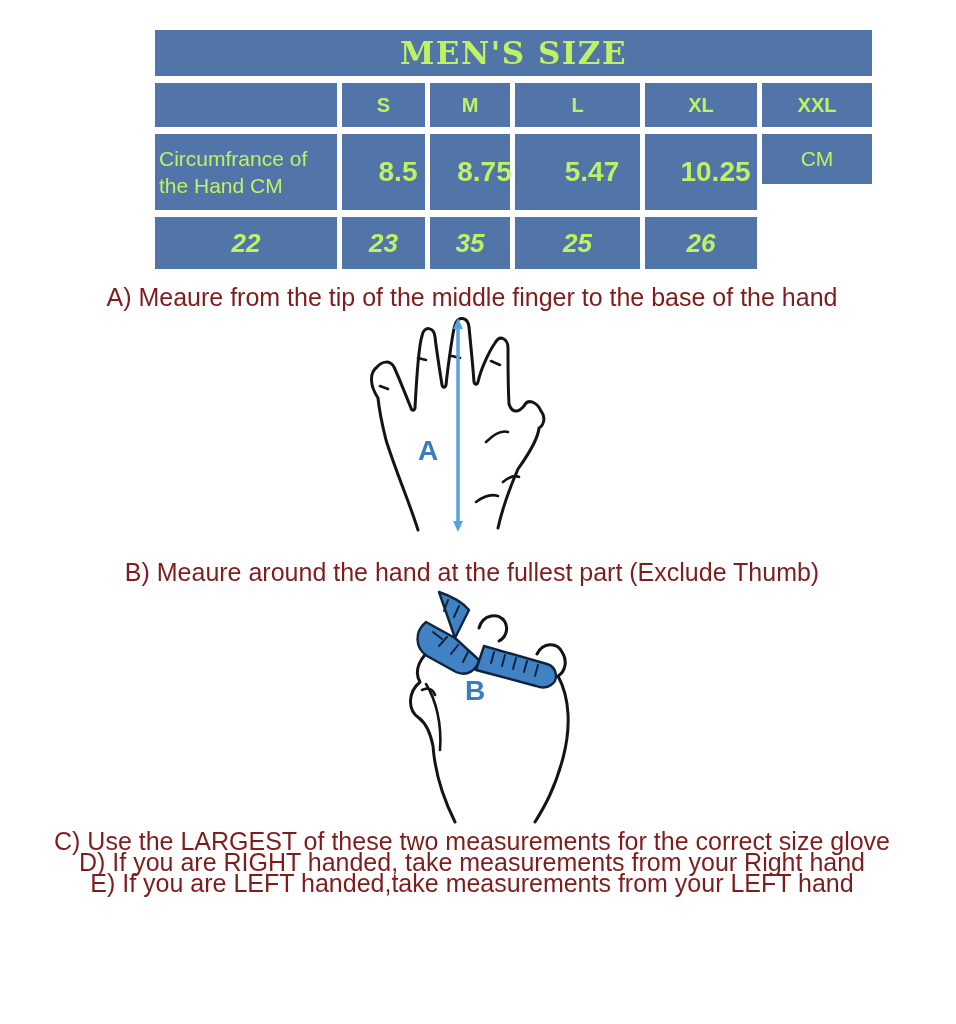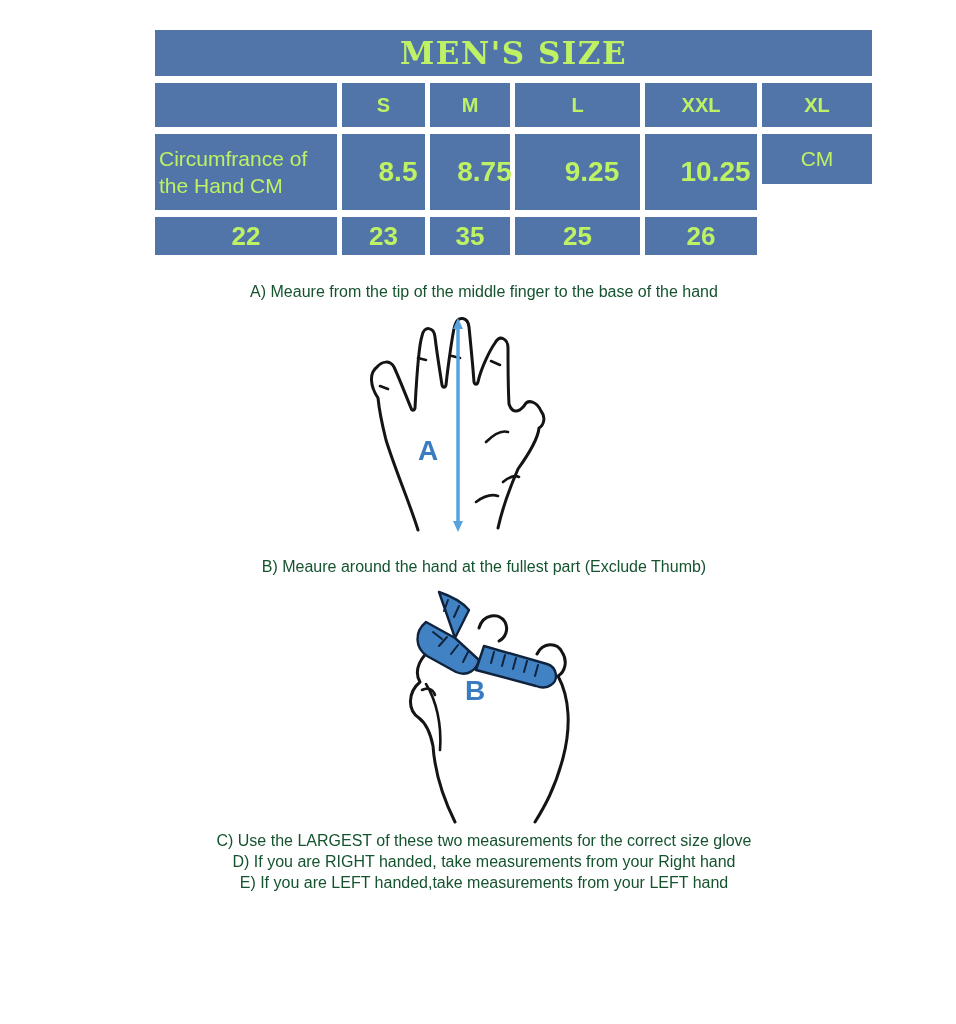--- a/index.html
+++ b/index.html
@@ -17,32 +17,32 @@
     background:#5174a9; color:#bef264;
     display:flex; align-items:center; justify-content:center;
   }
   .title-cell {
     grid-column:1 / -1; height:46px;
     font-family:"DejaVu Serif", serif; font-weight:bold;
     font-size:31px; letter-spacing:1.5px;
   }
   .size-cell   { height:44px; font-size:20px; font-weight:bold; }
   .r1-cell     { height:76px; font-size:28px; font-weight:bold;padding-left:29px; }
-  .r2-cell     { height:38px; font-size:26px; font-weight:bold; }
+  .r2-cell     { height:52px; font-size:26px; font-weight:bold;font-style:italic; }
   .label-cell-1 {
     height:76px; font-size:21px; font-weight:normal;
     justify-content:flex-start; padding-left:4px; box-sizing:border-box;
     line-height:1.3;
   }
   .label-cell-2 { height:50px; font-size:21px; font-weight:normal; }
 
   
   .instr {
-    position:absolute; left:12px; width:944px; text-align:center;
-    color:#14532d; font-size:16px;
+    position:absolute; left:0; width:944px; text-align:center;
+    color:#7f1d1d; font-size:25px;
   }
   .instr-a { top:283px; }
   .instr-b { top:558px; }
   .instr-block { top:831px; line-height:20.8px; }
 
   
   .hand-svg { position:absolute; left:356px; top:312px; }
   .fist-svg { position:absolute; left:393px; top:584px; }
   .outline { fill:#ffffff; stroke:#141414; stroke-width:3; stroke-linecap:round; stroke-linejoin:round; }
   .detail  { fill:none; stroke:#141414; stroke-width:2.6; stroke-linecap:round; }
@@ -57,27 +57,27 @@
 
 <div class="canvas">
 
   <div class="size-table">
     <div class="cell title-cell">MEN'S SIZE</div>
 
     <div class="cell size-cell"></div>
     <div class="cell size-cell">S</div>
     <div class="cell size-cell">M</div>
     <div class="cell size-cell">L</div>
+    <div class="cell size-cell">XL</div>
     <div class="cell size-cell">XXL</div>
-    <div class="cell size-cell">XL</div>
 
     <div class="cell label-cell-1">Circumfrance of the Hand CM</div>
     <div class="cell r1-cell">8.5</div>
     <div class="cell r1-cell">8.75</div>
-    <div class="cell r1-cell">9.25</div>
+    <div class="cell r1-cell">5.47</div>
     <div class="cell r1-cell">10.25</div>
 
     <div class="cell label-cell-2">CM</div>
     <div class="cell r2-cell">22</div>
     <div class="cell r2-cell">23</div>
     <div class="cell r2-cell">35</div>
     <div class="cell r2-cell">25</div>
     <div class="cell r2-cell">26</div>
   </div>
 

